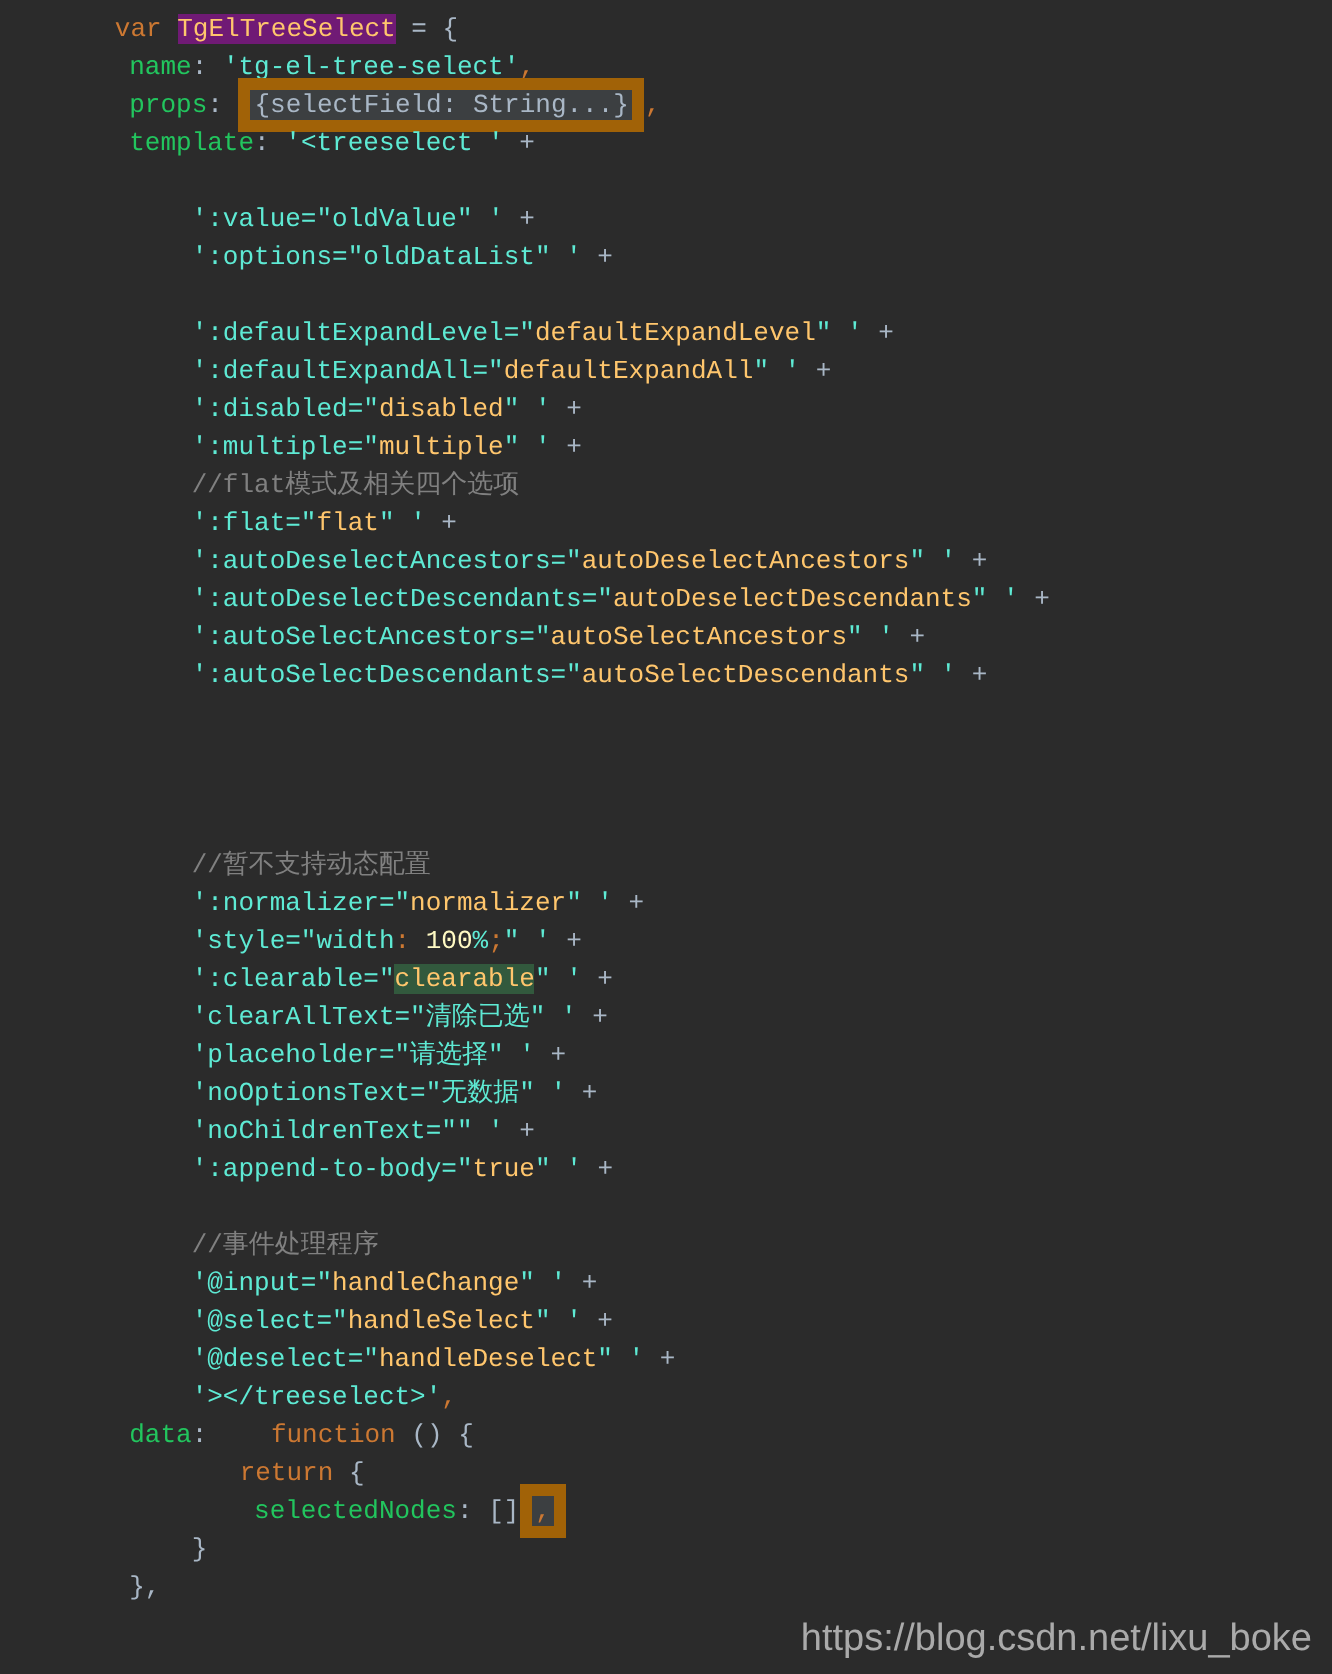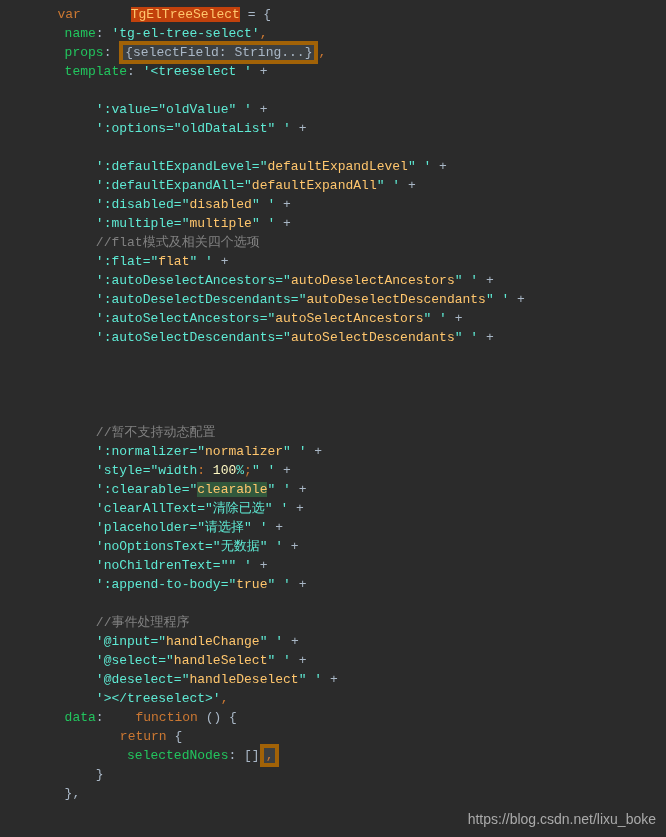--- a/index.html
+++ b/index.html
@@ -25,38 +25,37 @@
     }
     .kw { color: #cc7832; margin-left: 24px; }
     .prop { color: #22c55e; }
     .str { color: #5eead4; text-align: center; }
     .num { color: #fef9c3; }
     .op { color: #a9b7c6; }
     .punct { color: #cc7832; }
     .comment { color: #808080; }
     .ident { color: #ffc66d; }
     .highlight-sel {
-      background: #c2410c;
-      margin-left: 42px;
+      background: #701a75;
     }
     .highlight-box {
       background: #3c3f41;
-      border: 4px solid #a16207;
+      border: 6px solid #a16207;
       padding: 0 2px;
     }
     .highlight-word {
       background: #32593d;
     }
     .key-null { color: #cc7832; }
     .watermark {
       position: absolute;
       bottom: 8px;
       right: 10px;
       color: #aaa;
-      font-size: 14px;
+      font-size: 19px;
       font-family: Arial, sans-serif;
     }
   </style>
 </head>
 <body>
 
 <div>
 <div class="code-line">   <span class="kw">var</span> <span class="highlight-sel ident">TgElTreeSelect</span><span class="op"> = {</span></div>
 <div class="code-line">       <span class="prop">name</span>: <span class="str">'tg-el-tree-select'</span><span class="punct">,</span></div>
 <div class="code-line">       <span class="prop">props</span>: <span class="highlight-box">{selectField: String...}</span><span class="punct">,</span></div>

